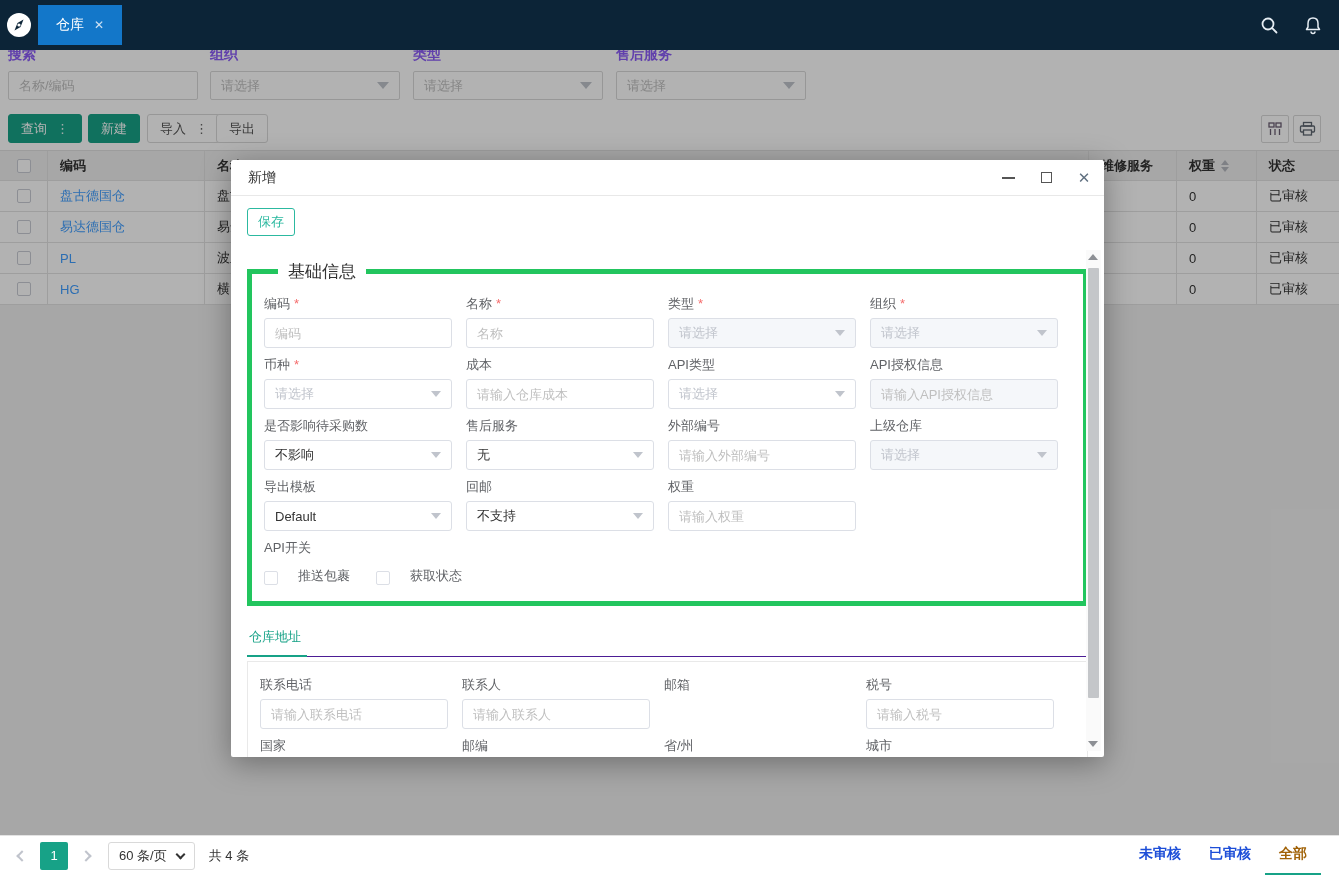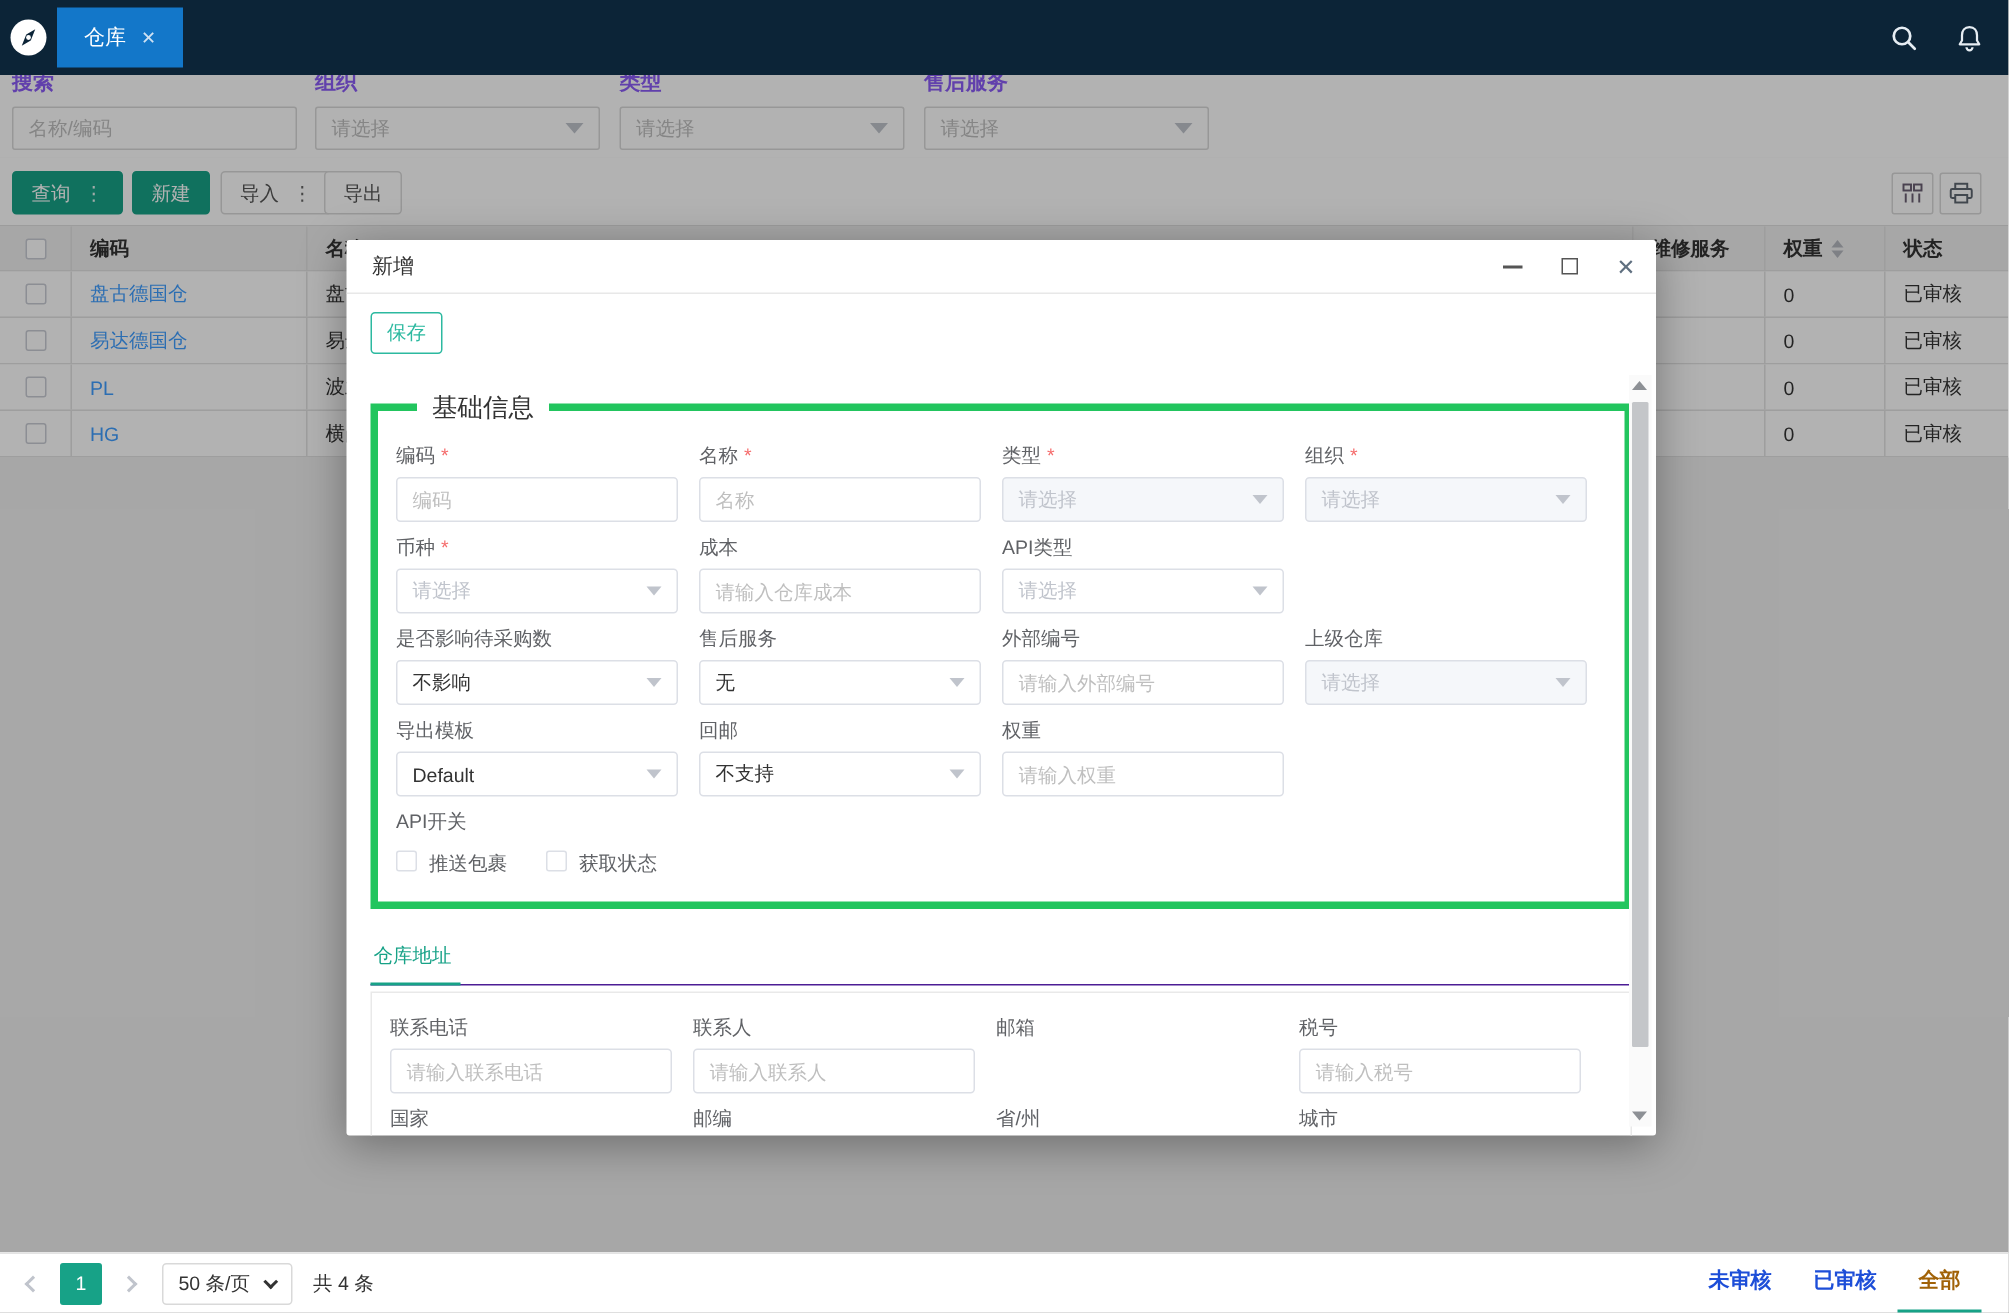--- a/index.html
+++ b/index.html
@@ -85,21 +85,21 @@
   .field .lab { font-size:13px; color:#606266; margin-bottom:5px; line-height:18px; }
   .req { color:#f56c6c; margin-left:4px; }
   .m-input, .m-select { width:188px; height:30px; border:1px solid #dcdfe6; border-radius:3px; background:#fff; font-size:13px; padding:0 10px; color:#333; display:flex; align-items:center; }
   .m-select { cursor:pointer; }
   .m-select .val { flex:1; color:#333; }
   .m-select .ph { flex:1; color:#c0c4cc; }
   .m-select .caret-down { border-top-color:#c0c4cc; border-left-width:5px; border-right-width:5px; border-top-width:6px; }
   .disabled { background:#f5f7fa; }
   .sw-label { font-size:13px; color:#606266; margin:6px 0 10px 0; }
   .cb-row { display:flex; align-items:center; gap:26px; }
-  .cb { display:flex; align-items:flex-start; gap:8px; cursor:pointer; }
+  .cb { display:flex; align-items:flex-end; gap:20px; cursor:pointer; }
   .cb .box14 { width:14px; height:14px; border:1px solid #dcdfe6; border-radius:2px; background:#fff; }
   .cb .cb-lab { font-size:13px; color:#606266; }
 
   .addr-tabs { margin-top:22px; border-bottom:1px solid #4c1d95; }
   .addr-tab { display:inline-block; color:#17a287; font-size:13px; padding:0 6px 9px 2px; border-bottom:2px solid #17a287; margin-bottom:-1px; cursor:pointer; }
   .addr-box { border:1px solid #e9e9e9; margin-top:4px; padding:14px 0 20px 12px; }
 
   .mscroll { position:absolute; top:90px; bottom:6px; right:3px; width:15px; background:#fafafa; z-index:110; }
   .mscroll .arr { position:absolute; left:2px; width:0; height:0; border-left:5px solid transparent; border-right:5px solid transparent; }
   .mscroll .arr.up { top:4px; border-bottom:6px solid #8d9095; }
@@ -331,20 +331,24 @@
           <div class="lab"><span>成本</span></div>
           <input class="m-input" placeholder="请输入仓库成本" style="">
         </div>
         <div class="field">
           <div class="lab"><span>API类型</span></div>
           <div class="m-select">
               <span class="ph">请选择</span>
               <span class="caret-down"></span>
             </div>
         </div>
+        <div class="field">
+          <div class="lab"><span>API授权信息</span></div>
+          <input class="m-input disabled" placeholder="请输入API授权信息" style="">
+        </div>
       </div>
 
       <div class="frow">
         <div class="field">
           <div class="lab"><span>是否影响待采购数</span></div>
           <div class="m-select">
               <span class="val">不影响</span>
               <span class="caret-down"></span>
             </div>
         </div>
@@ -454,21 +458,21 @@
 
 <div class="footer">
   <span class="pg-arrow">
       <span class="chev left"></span>
     </span>
   <span class="pg-current">1</span>
   <span class="pg-arrow">
       <span class="chev right"></span>
     </span>
   <span class="pg-size">
-    <span>50 条/页</span>
+    <span>60 条/页</span>
     <span class="chev-dn"></span>
   </span>
   <span class="pg-total">共 4 条</span>
 
   <div class="foot-tabs">
     <span class="foot-tab">未审核</span>
     <span class="foot-tab">已审核</span>
     <span class="foot-tab active">全部</span>
   </div>
 </div>

